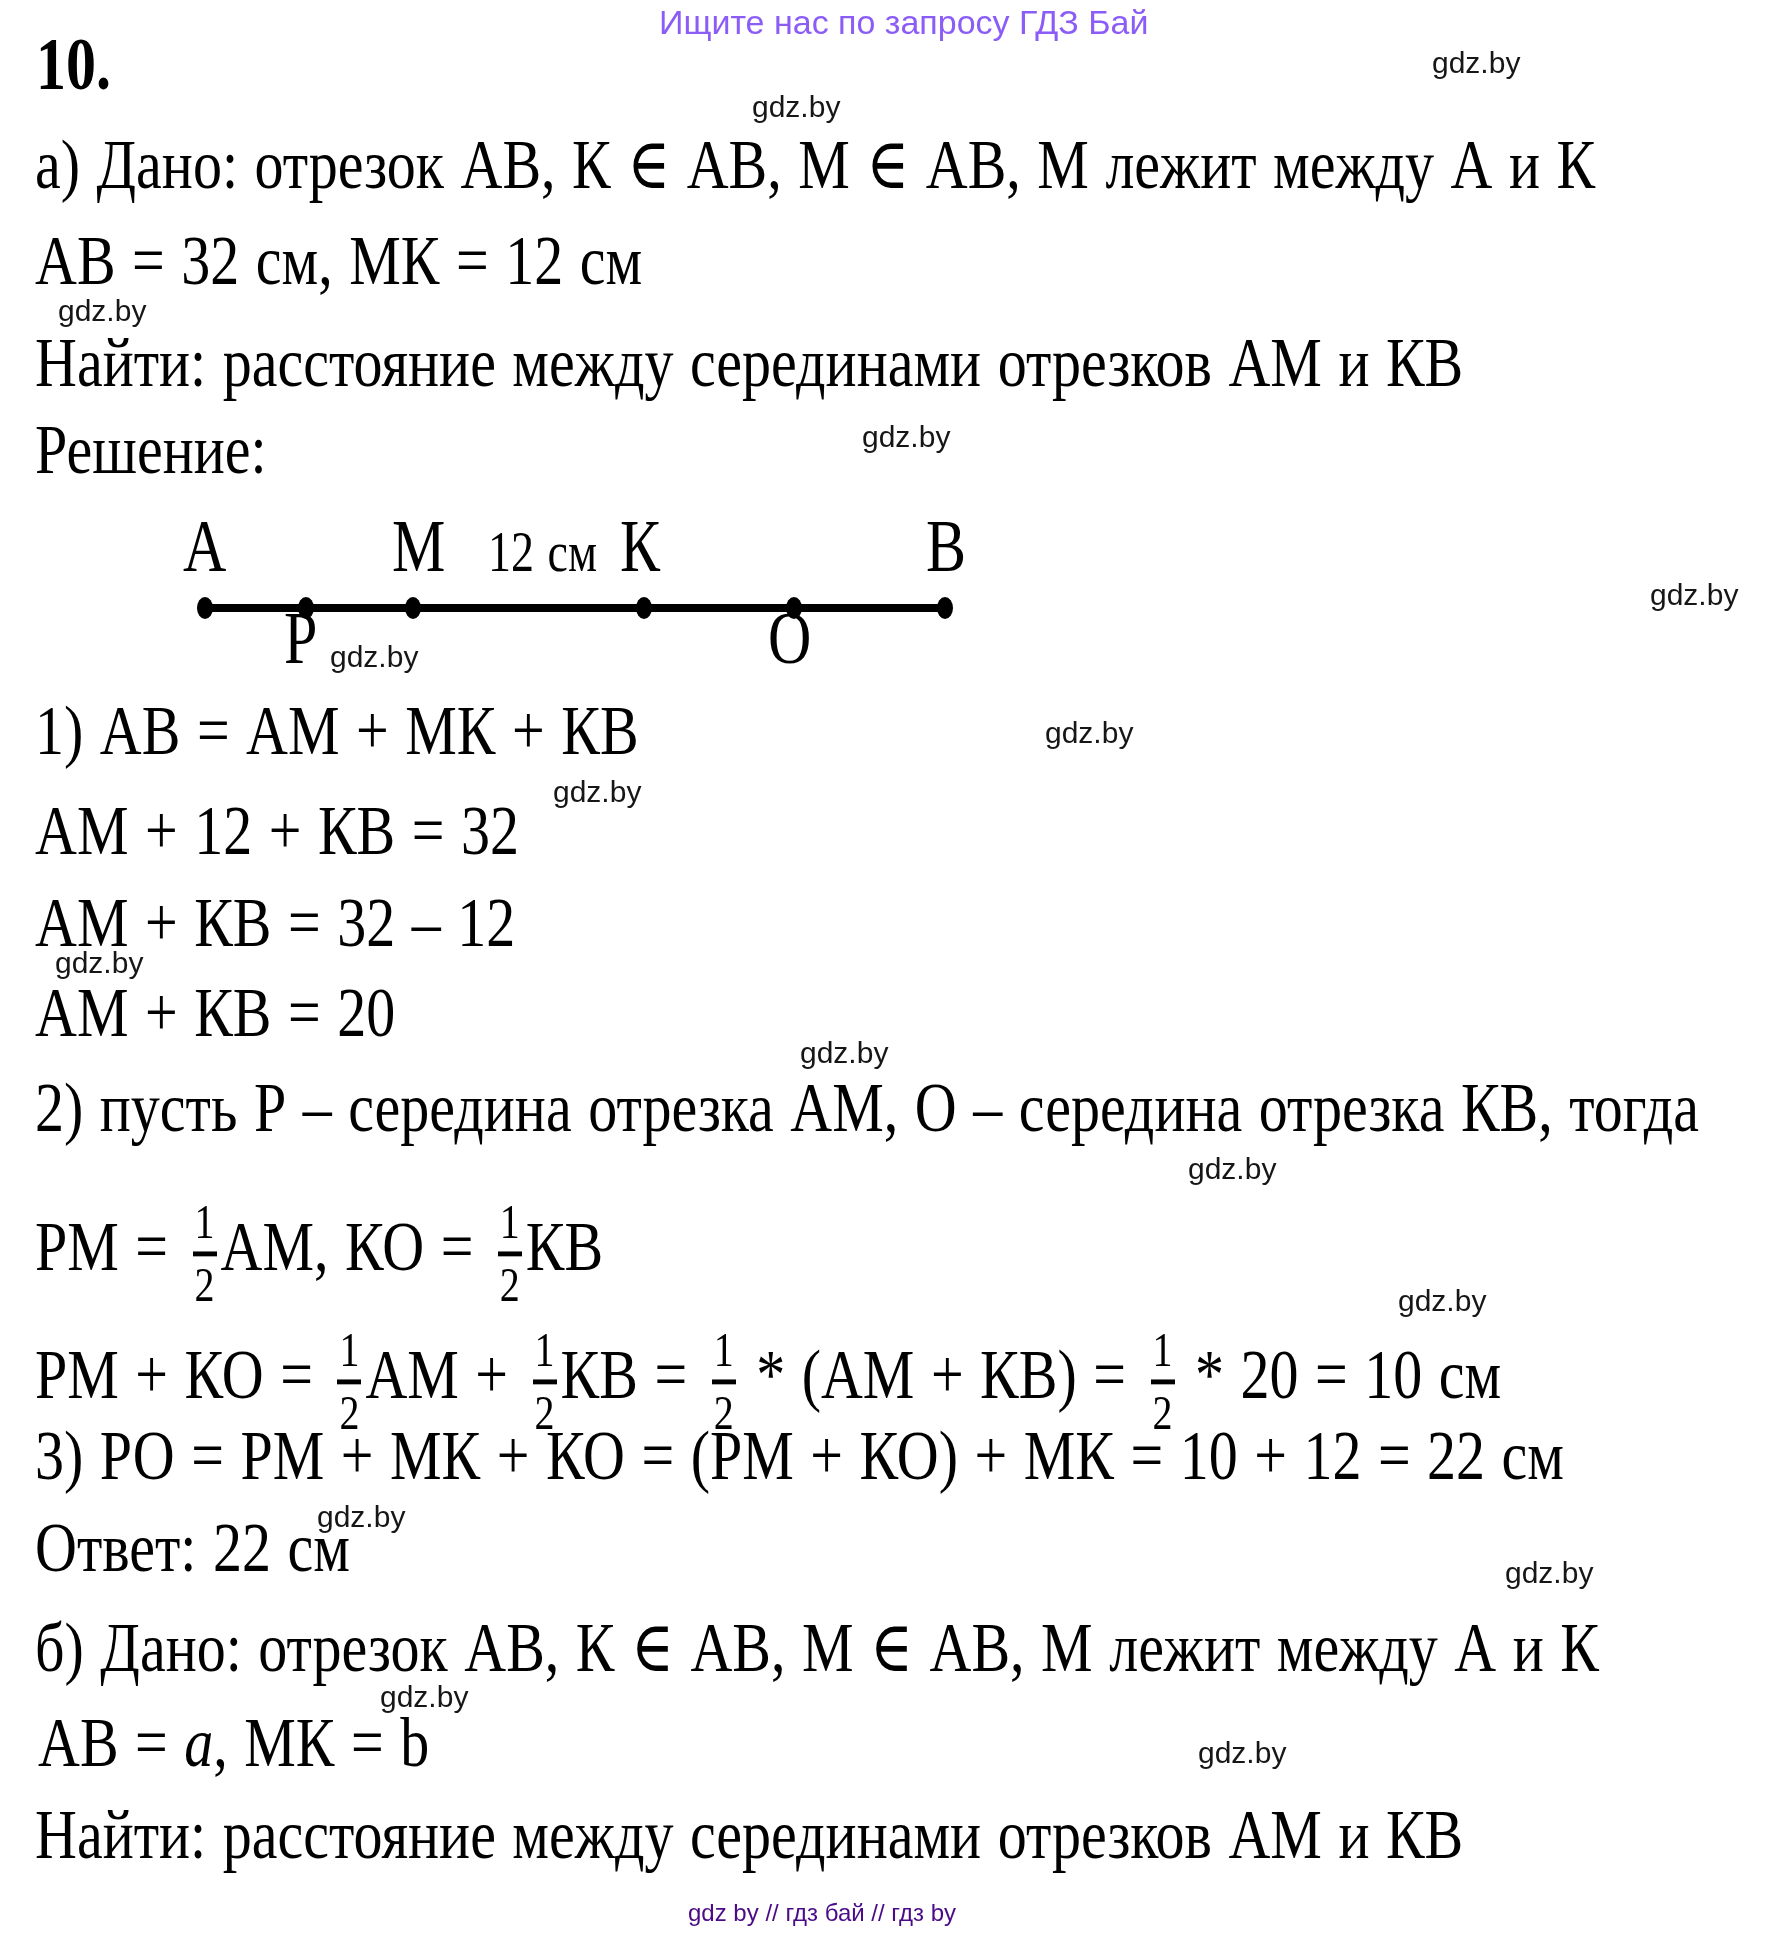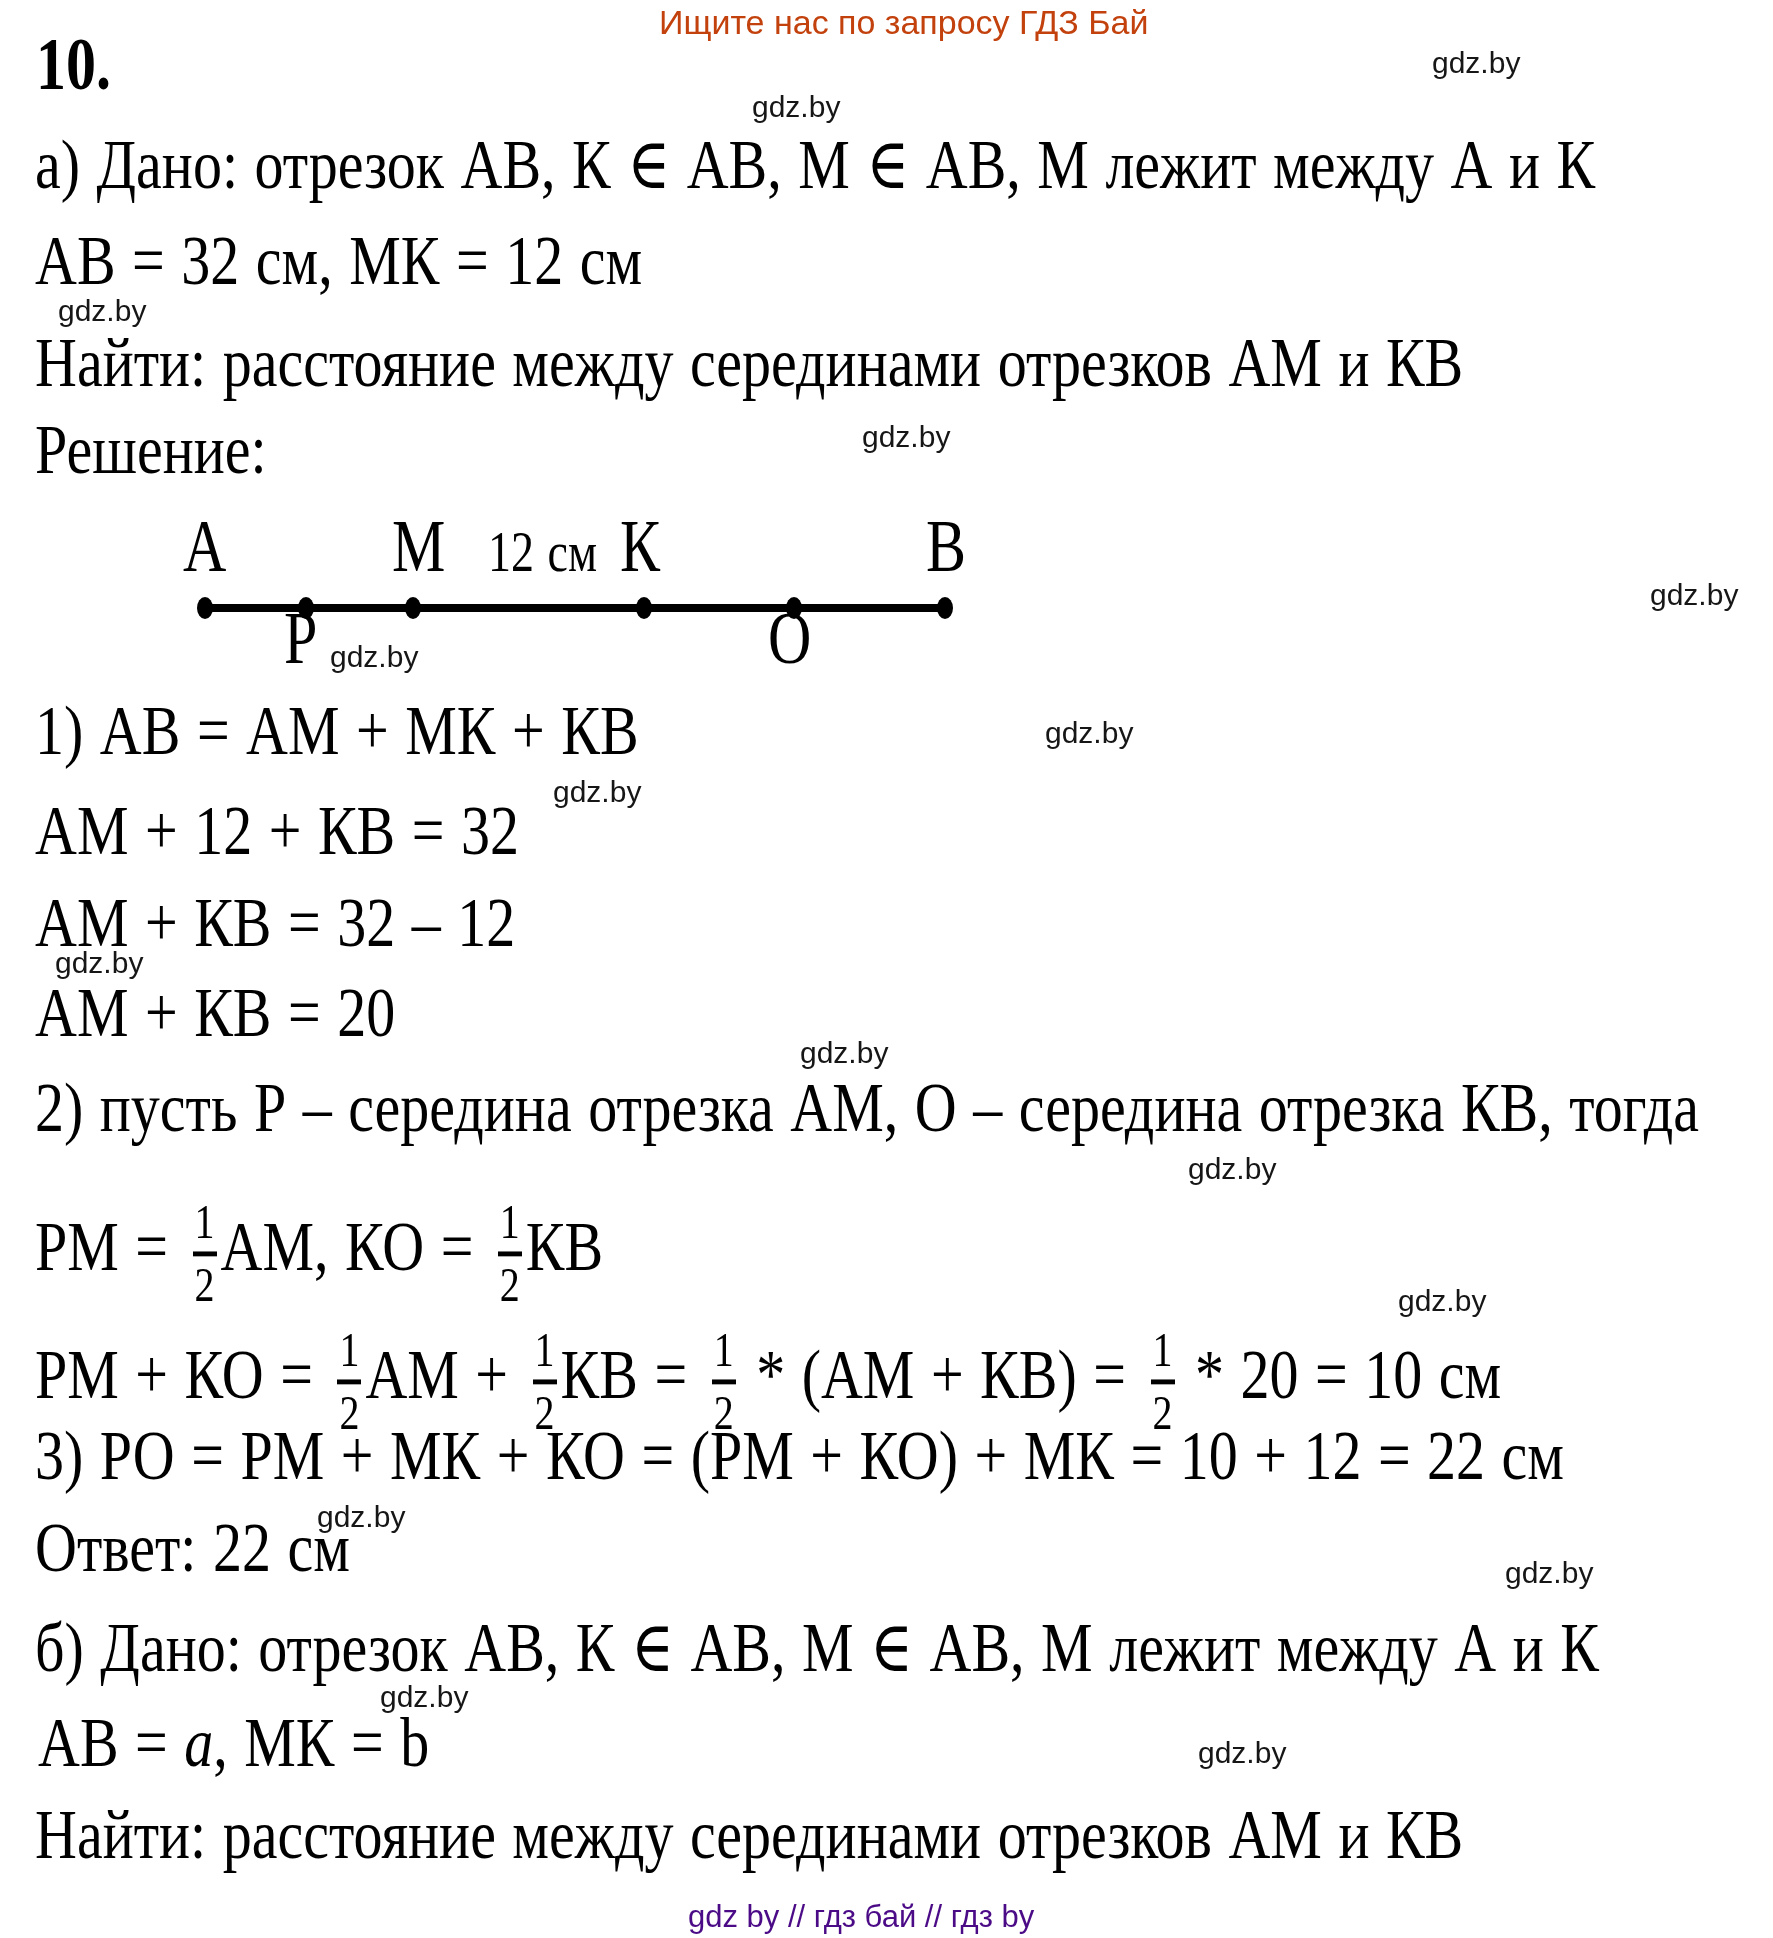--- a/index.html
+++ b/index.html
@@ -18,26 +18,26 @@
   .seg { font-size:46px; }
   .ital { font-style:italic; }
   
   .wm {
     position:absolute; font-family:"Liberation Sans","DejaVu Sans",sans-serif;
     font-size:30px; color:#161616; white-space:nowrap;
   }
   .promo {
     position:absolute; left:659px; top:3px;
     font-family:"Liberation Sans","DejaVu Sans",sans-serif;
-    font-size:34px; color:#c2410c; white-space:nowrap;
+    font-size:34px; color:#8b5cf6; white-space:nowrap;
   }
   .footer {
     position:absolute; left:688px; top:1899px;
     font-family:"Liberation Sans","DejaVu Sans",sans-serif;
-    font-size:31px; color:#4b0b87; white-space:nowrap;
+    font-size:24px; color:#4b0b87; white-space:nowrap;
   }
   
   .dline { position:absolute; background:#000; }
   .dot { position:absolute; width:16px; height:22px; background:#000; border-radius:50%; }
   
   .frac {
     display:inline-block; vertical-align:middle; text-align:center;
     font-size:40px; line-height:0.95; margin:0 4px 0 8px; word-spacing:0;
   }
   .frac .num { display:block; border-bottom:4px solid #000; padding:0 2px 5px; }

